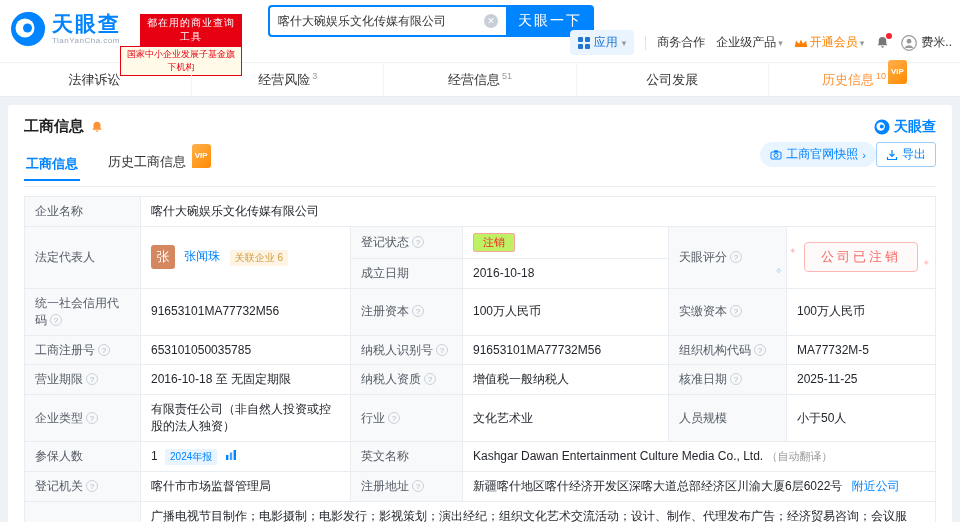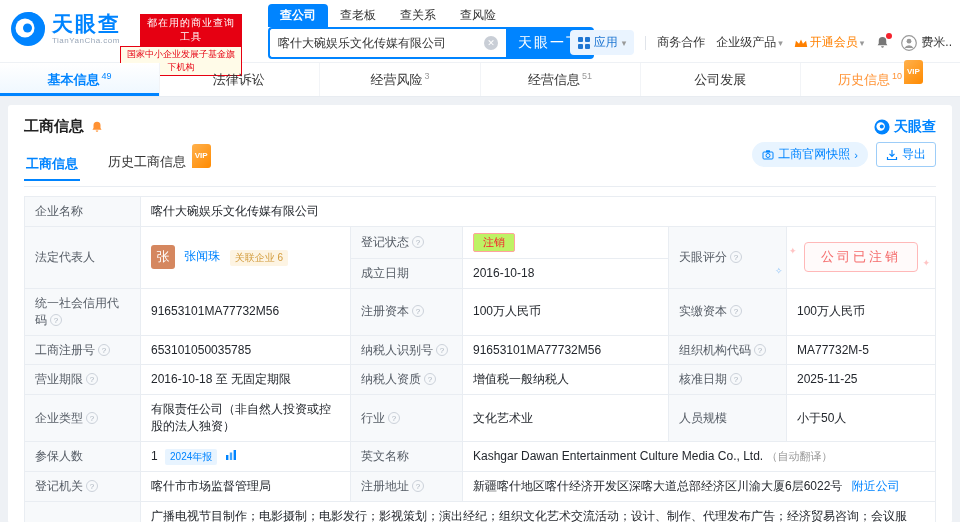--- a/index.html
+++ b/index.html
@@ -52,21 +52,21 @@
   .card { background:#fff; border-radius:3px; height:418px; padding:12px 16px 0; overflow:hidden; position:relative; }
   .card-head { display:flex; align-items:center; }
   .card-title { font-size:15px; font-weight:bold; color:#222; }
   .title-bell { margin-left:6px; display:flex; cursor:pointer; }
   .watermark { margin-left:auto; display:flex; align-items:center; gap:4px; color:#0084ff; font-weight:bold; font-size:14px; }
 
   .subtabs { display:flex; align-items:center; border-bottom:1px solid #e9edf2; margin-top:6px; }
   .subtab { font-size:13px; color:#333; padding:7px 2px; margin-right:26px; cursor:pointer; position:relative; }
   .subtab.active { color:#0084ff; font-weight:bold; }
   .subtab.active::after { content:""; position:absolute; left:0; right:0; bottom:-1px; height:2px; background:#0084ff; }
-  .sub-actions { margin-left:auto; display:flex; gap:8px; align-items:flex-end; padding-bottom:19px; }
+  .sub-actions { margin-left:auto; display:flex; gap:0; align-items:flex-end; padding-bottom:19px; }
   .snap-btn { display:flex; align-items:center; gap:4px; background:#e8f4ff; color:#0084ff; font-size:12px; padding:4px 10px; border-radius:13px; border:none; cursor:pointer; font-family:inherit; }
   .export-btn { display:flex; align-items:center; gap:4px; background:#fff; color:#0084ff; font-size:12px; padding:3px 9px; border-radius:3px; border:1px solid #9dcdf8; cursor:pointer; font-family:inherit; }
   .chev { font-size:11px; }
 
   
   .info-table { width:100%; border-collapse:collapse; margin-top:9px; font-size:12px; table-layout:fixed; }
   .info-table td { border:1px solid #e9edf2; padding:6px 10px; line-height:1.4; vertical-align:middle; word-break:break-all; }
   td.lbl { background:#f7f9fb; color:#565d66; }
   td.val { color:#23272d; }
   .info-icon { display:inline-block; width:12px; height:12px; line-height:11px; text-align:center; border:1px solid #ccd2da; border-radius:50%; color:#aab2bd; font-size:8px; margin-left:3px; vertical-align:1px; cursor:pointer; }
@@ -103,26 +103,20 @@
         <span class="logo-sub" style="display:block;">TianYanCha.com</span>
       </span>
     </div>
 
     <div class="promo">
       <span class="promo1" style="display:block;margin-left:20px;">都在用的商业查询工具</span>
       <span class="promo2" style="display:block;">国家中小企业发展子基金旗下机构</span>
     </div>
 
     <div class="search-area">
-      <div class="search-tabs">
-        <span class="stab active">查公司</span>
-        <span class="stab">查老板</span>
-        <span class="stab">查关系</span>
-        <span class="stab">查风险</span>
-      </div>
       <div class="search-row">
         <div class="search-box">
           <input value="喀什大碗娱乐文化传媒有限公司" style="">
           <span class="clear-icon">✕</span>
         </div>
         <button class="search-btn">天眼一下</button>
       </div>
     </div>
 
     <div class="top-right">
@@ -169,24 +163,20 @@
               <circle cx="8" cy="6.2" r="2.4" fill="#999"></circle>
               <path d="M3.5 13a5 5 0 0 1 9 0z" fill="#999"></path>
             </svg>
         </span>
         <span>费米..</span>
       </span>
     </div>
   </header>
 
   <nav class="mainnav">
-    <div class="ntab active">
-      <span>基本信息</span>
-        <sup class="cnt">49</sup>
-    </div>
     <div class="ntab">
       <span>法律诉讼</span>
         <sup class="cnt"></sup>
     </div>
     <div class="ntab">
       <span>经营风险</span>
         <sup class="cnt">3</sup>
     </div>
     <div class="ntab">
       <span>经营信息</span>

